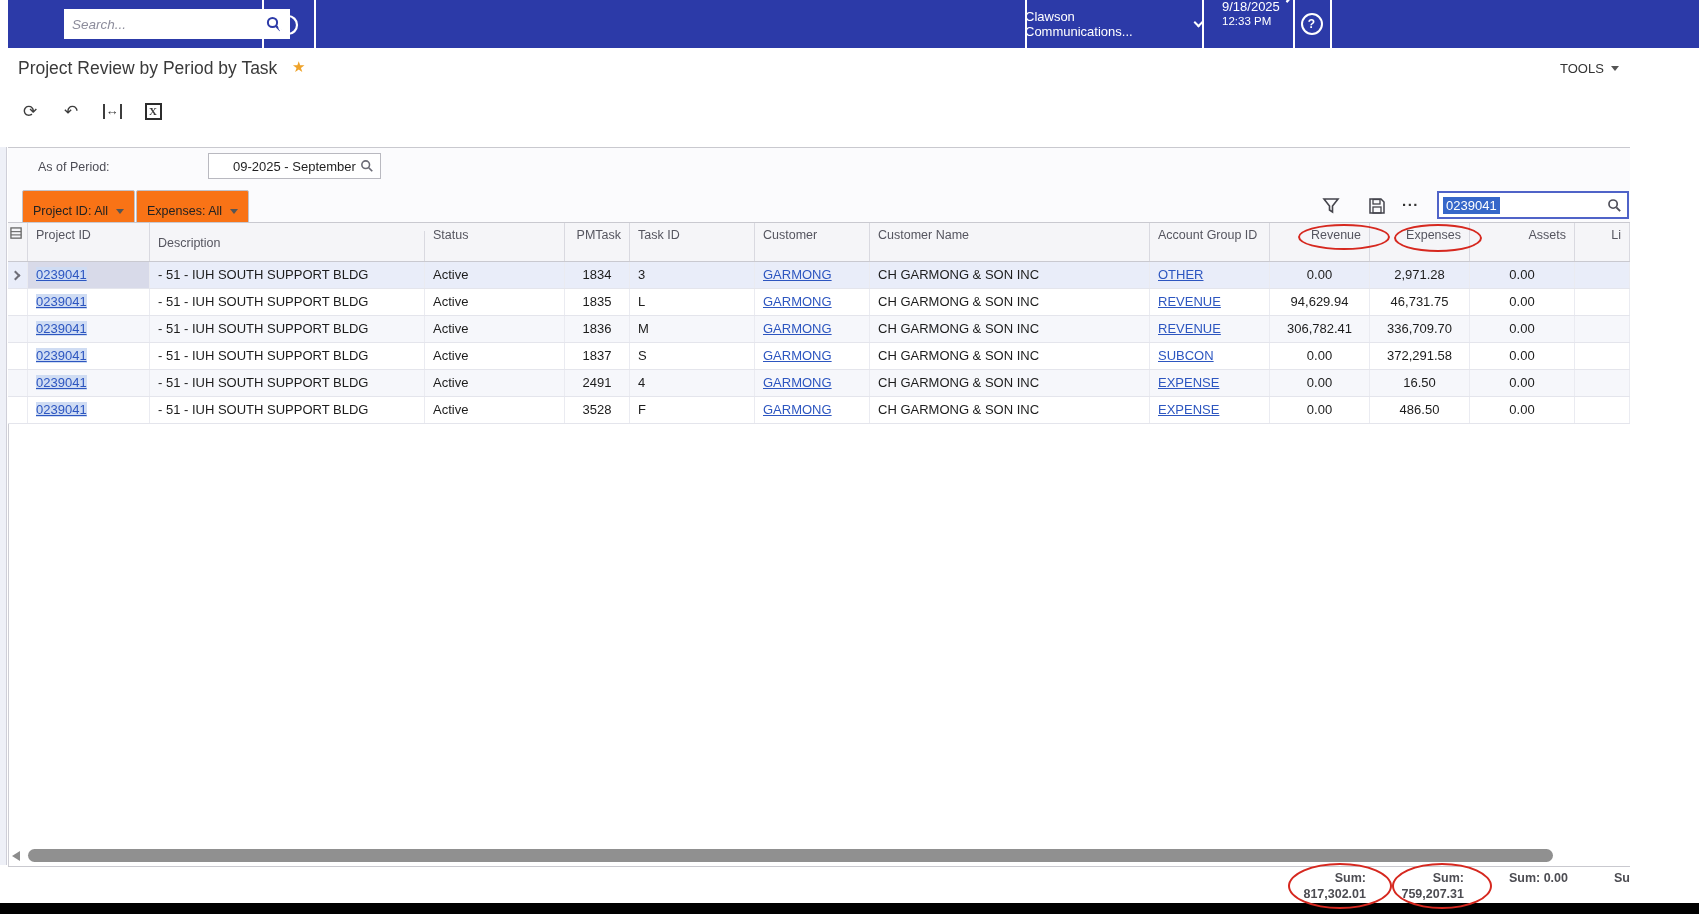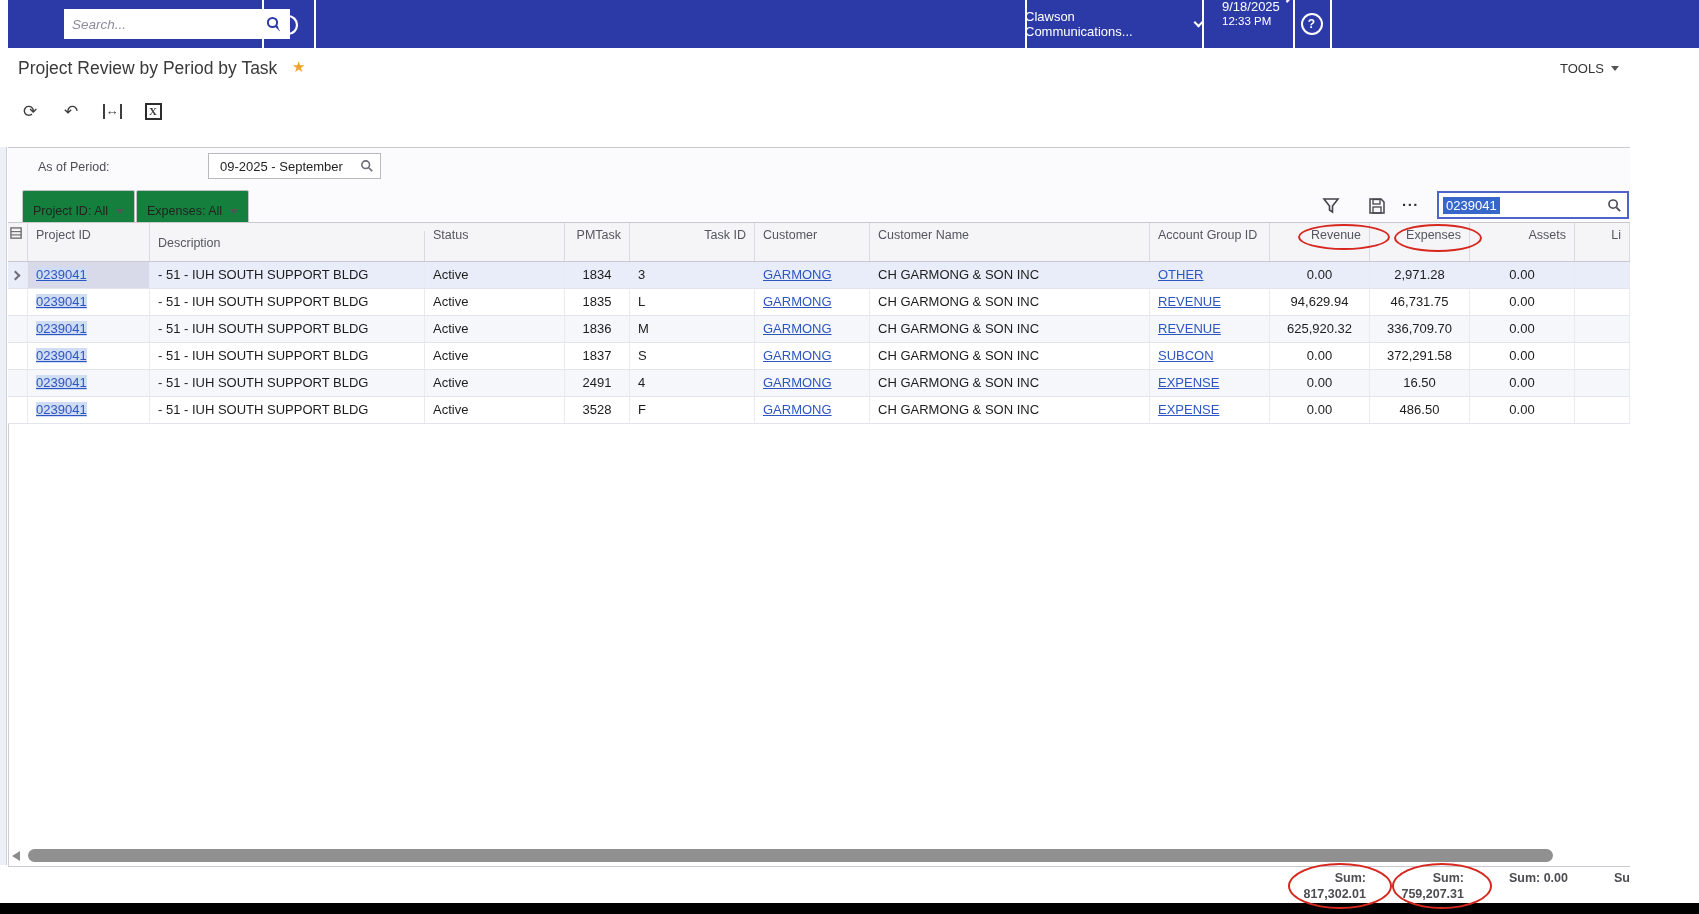--- a/index.html
+++ b/index.html
@@ -37,23 +37,23 @@
   .ticon { width:20px; height:22px; display:flex; align-items:center; justify-content:center; font-size:17px; color:#3d3d3d; }
   .fit-ic { border-left:2px solid #3d3d3d; border-right:2px solid #3d3d3d; padding:0 1px; font-size:13px; height:15px; line-height:13px; }
   .xls-ic { width:17px; height:17px; border:2px solid #2c2c2c; font-family:"Liberation Serif", serif; font-weight:bold; font-size:11px; line-height:13px; text-align:center; }
 
   
   .left-strip { position:absolute; left:0; top:147px; width:7px; height:718px; background:#eef0f7; border-right:1px solid #cfcfd8; }
   .panel-border { position:absolute; left:8px; top:147px; width:1622px; height:756px; border-left:1px solid #cdcdd4; }
   .filter-area { position:absolute; left:8px; top:147px; width:1622px; height:75px; background:#fbfbfd; border-top:1px solid #c9c9cf; }
   .asof-label { position:absolute; left:38px; top:160px; font-size:12.5px; color:#4c4c55; }
   .period-input { position:absolute; left:208px; top:153px; width:173px; height:26px; border:1px solid #b9b9c0; background:#fff;
-    display:flex; align-items:center; padding:0 6px 0 11px; font-size:13px; color:#1f1f1f; }
+    display:flex; align-items:center; padding:0 6px 0 24px; font-size:13px; color:#1f1f1f; }
   .period-input .val { flex:1; }
-  .chip { position:absolute; top:190px; height:42px; border:1px solid #c2c2ca; background:#15803d; border-radius:2px;
+  .chip { position:absolute; top:190px; height:42px; border:1px solid #c2c2ca; background:#f97316; border-radius:2px;
     display:inline-flex; align-items:center; gap:8px; padding:0 10px; font-size:12.5px; color:#222; }
   .chip .tri { border-top-color:#555; }
   #chip-project { left:22px; } #chip-expenses { left:136px; }
   .gt-icon { position:absolute; top:197px; width:20px; height:20px; color:#44444c; }
   .gt-dots { position:absolute; left:1402px; top:192px; font-size:15px; font-weight:900; letter-spacing:1.5px; color:#333; }
   .grid-search { position:absolute; left:1437px; top:191px; width:192px; height:28px; border:2px solid #4f63c8; background:#fff;
     display:flex; align-items:center; padding:0 5px 0 4px; }
   .grid-search .sel { background:#3667c9; color:#fff; font-size:13px; padding:1px 3px; }
   .grid-search svg { margin-left:auto; }
 
@@ -205,21 +205,21 @@
       <div class="grid-header-row">
         <div class="th" style="width: 20px; padding: 4px 2px 0px;"><svg width="13" height="13" viewBox="0 0 14 14">
             <rect x="1" y="1" width="11" height="11" fill="none" stroke="#666" stroke-width="1.4"></rect>
             <line x1="1" y1="5" x2="12" y2="5" stroke="#666" stroke-width="1.2"></line>
             <line x1="1" y1="8.5" x2="12" y2="8.5" stroke="#666" stroke-width="1.2"></line>
           </svg></div>
         <div class="th" style="width: 122px;">Project ID</div>
         <div class="th" style="width: 275px; margin-top: 8px;">Description</div>
         <div class="th" style="width: 140px;">Status</div>
         <div class="th right" style="width: 65px;">PMTask</div>
-        <div class="th" style="width: 125px; text-align: right;">Task ID</div>
+        <div class="th" style="width: 125px;">Task ID</div>
         <div class="th" style="width: 115px;">Customer</div>
         <div class="th" style="width: 280px;">Customer Name</div>
         <div class="th" style="width: 120px;">Account Group ID</div>
         <div class="th right" style="width: 100px;">Revenue</div>
         <div class="th right" style="width: 100px;">Expenses</div>
         <div class="th right" style="width: 105px;">Assets</div>
         <div class="th right" style="width: 55px;">Li</div>
       </div>
       <div class="grid-row selected">
         <div class="td sel-cell" style="width: 20px;"><span class="row-chev"></span></div>
@@ -254,21 +254,21 @@
       <div class="grid-row shade">
         <div class="td sel-cell" style="width: 20px;"></div>
         <div class="td" style="width: 122px;"><a class="grid-link hl">0239041</a></div>
         <div class="td" style="width: 275px;">- 51 - IUH SOUTH SUPPORT BLDG</div>
         <div class="td" style="width: 140px;">Active</div>
         <div class="td right" style="width: 65px;">1836</div>
         <div class="td" style="width: 125px;">M</div>
         <div class="td" style="width: 115px;"><a class="grid-link">GARMONG</a></div>
         <div class="td" style="width: 280px;">CH GARMONG &amp; SON INC</div>
         <div class="td" style="width: 120px;"><a class="grid-link">REVENUE</a></div>
-        <div class="td right" style="width: 100px;">625,920.32</div>
+        <div class="td right" style="width: 100px;">306,782.41</div>
         <div class="td right" style="width: 100px;">336,709.70</div>
         <div class="td right" style="width: 105px;">0.00</div>
         <div class="td right" style="width: 55px;"></div>
       </div>
       <div class="grid-row">
         <div class="td sel-cell" style="width: 20px;"></div>
         <div class="td" style="width: 122px;"><a class="grid-link hl">0239041</a></div>
         <div class="td" style="width: 275px;">- 51 - IUH SOUTH SUPPORT BLDG</div>
         <div class="td" style="width: 140px;">Active</div>
         <div class="td right" style="width: 65px;">1837</div>

